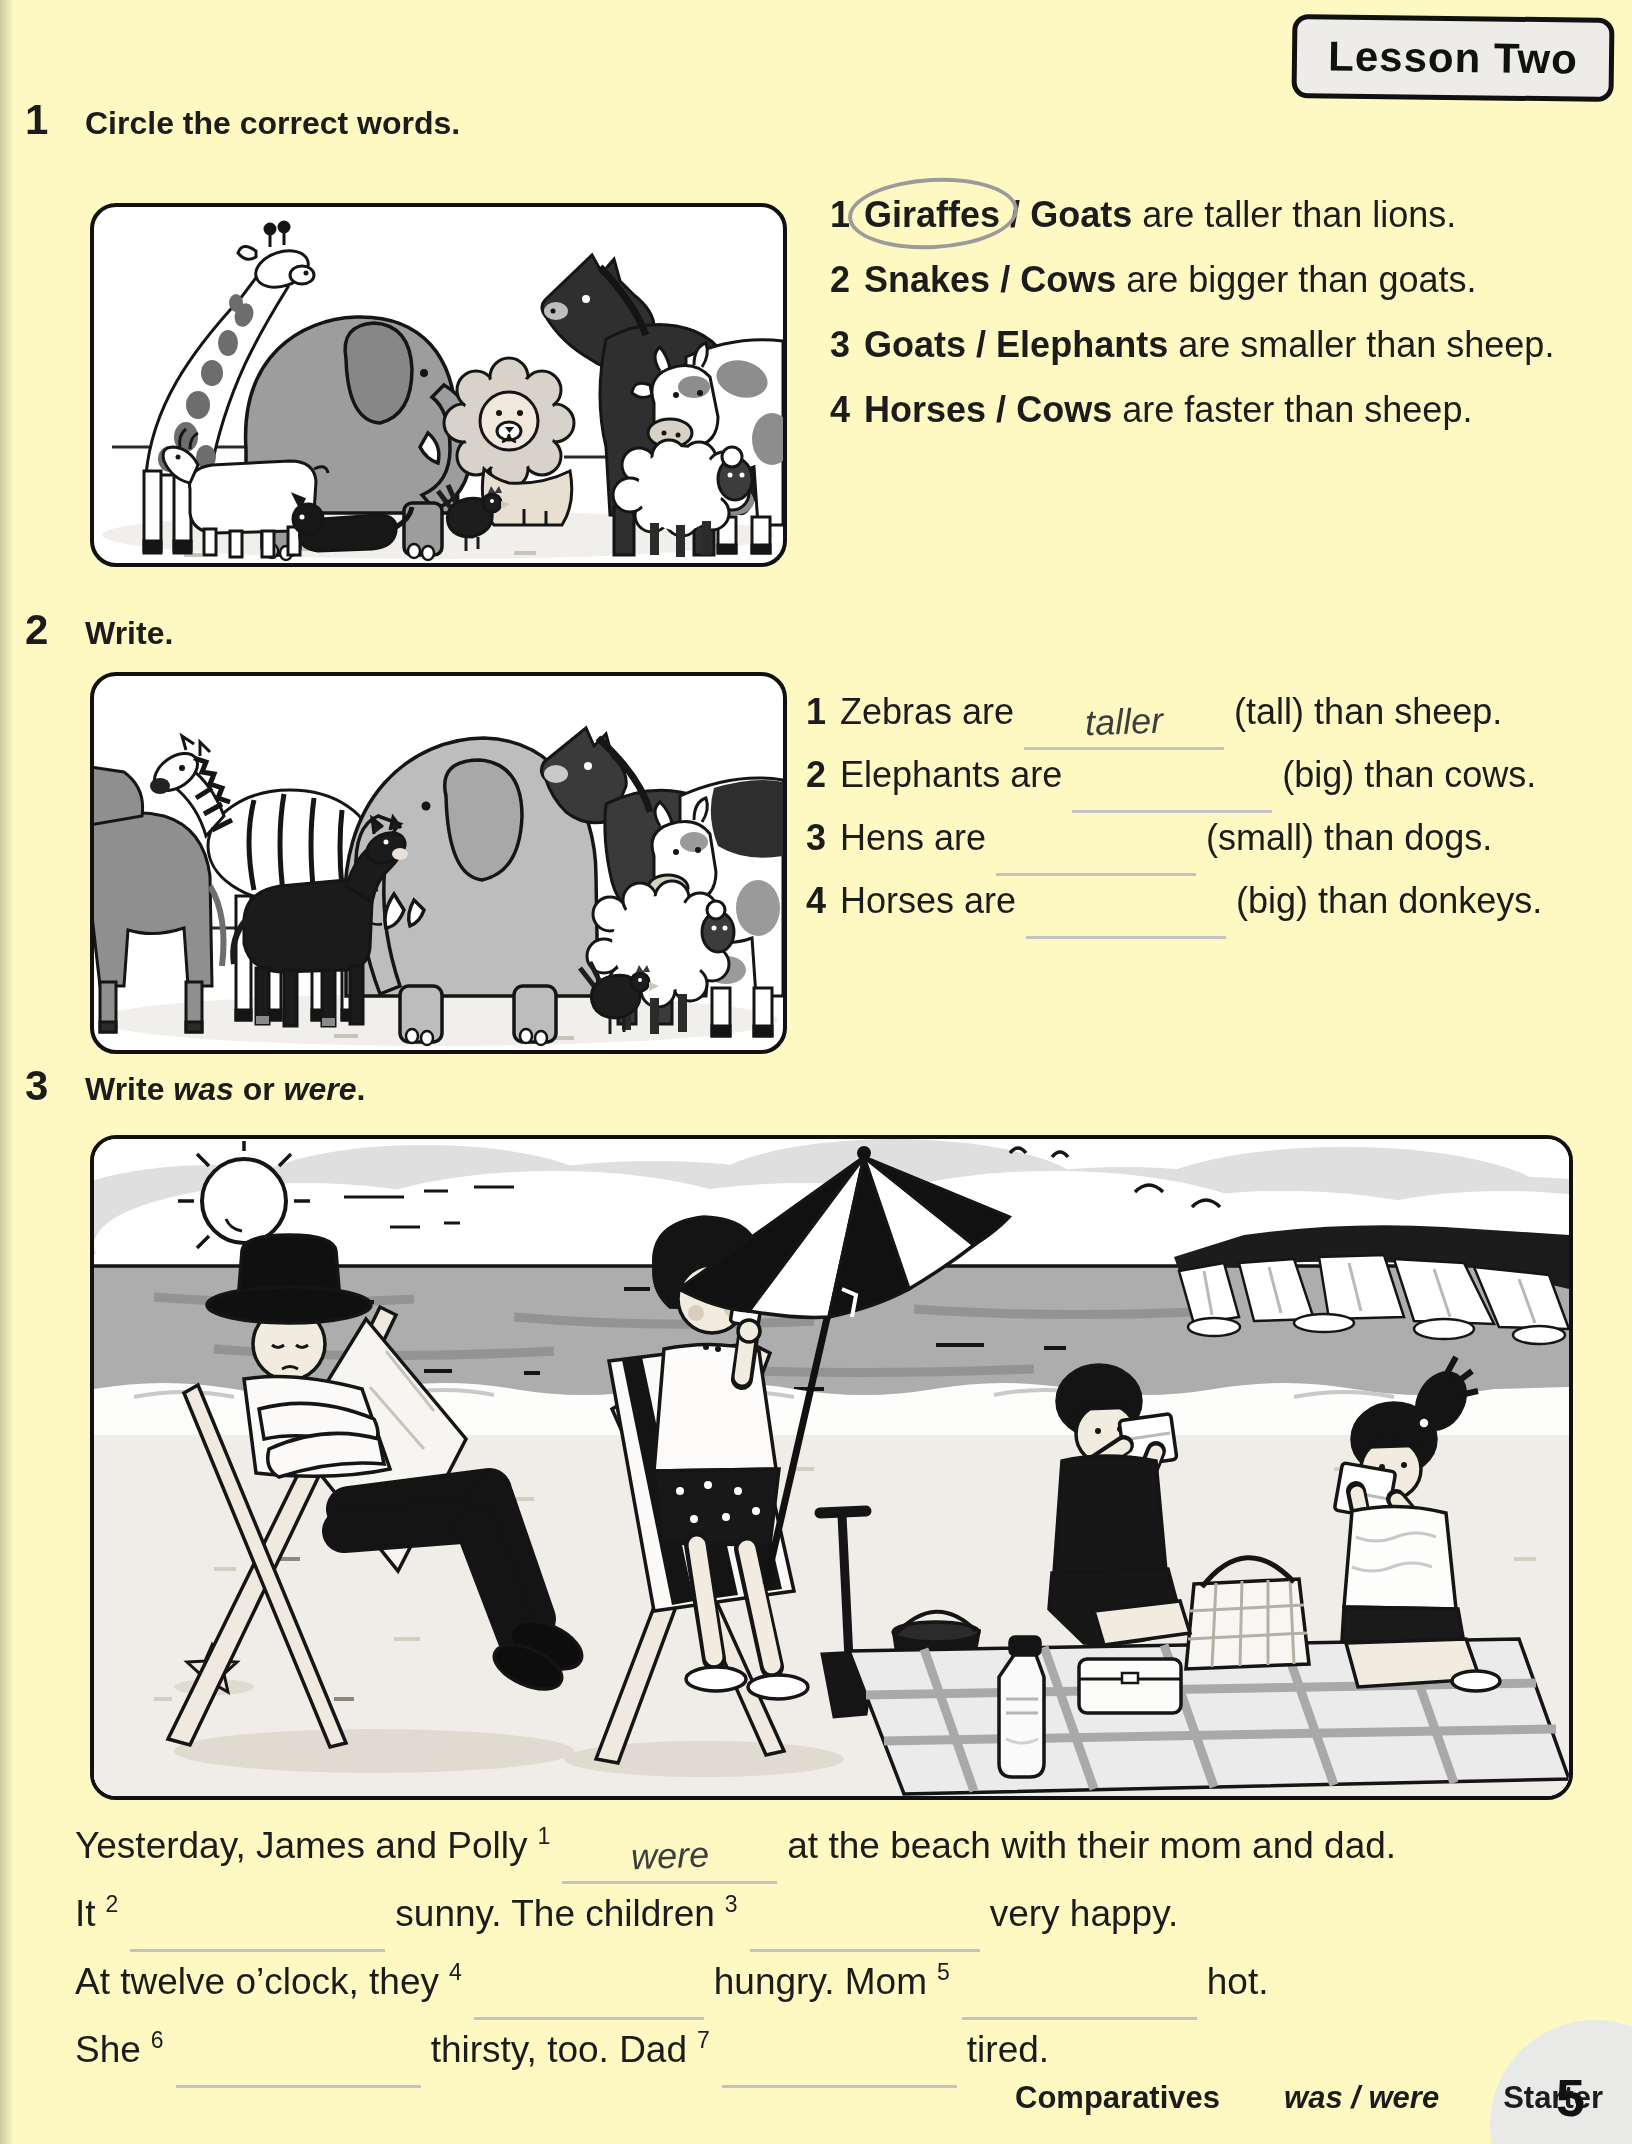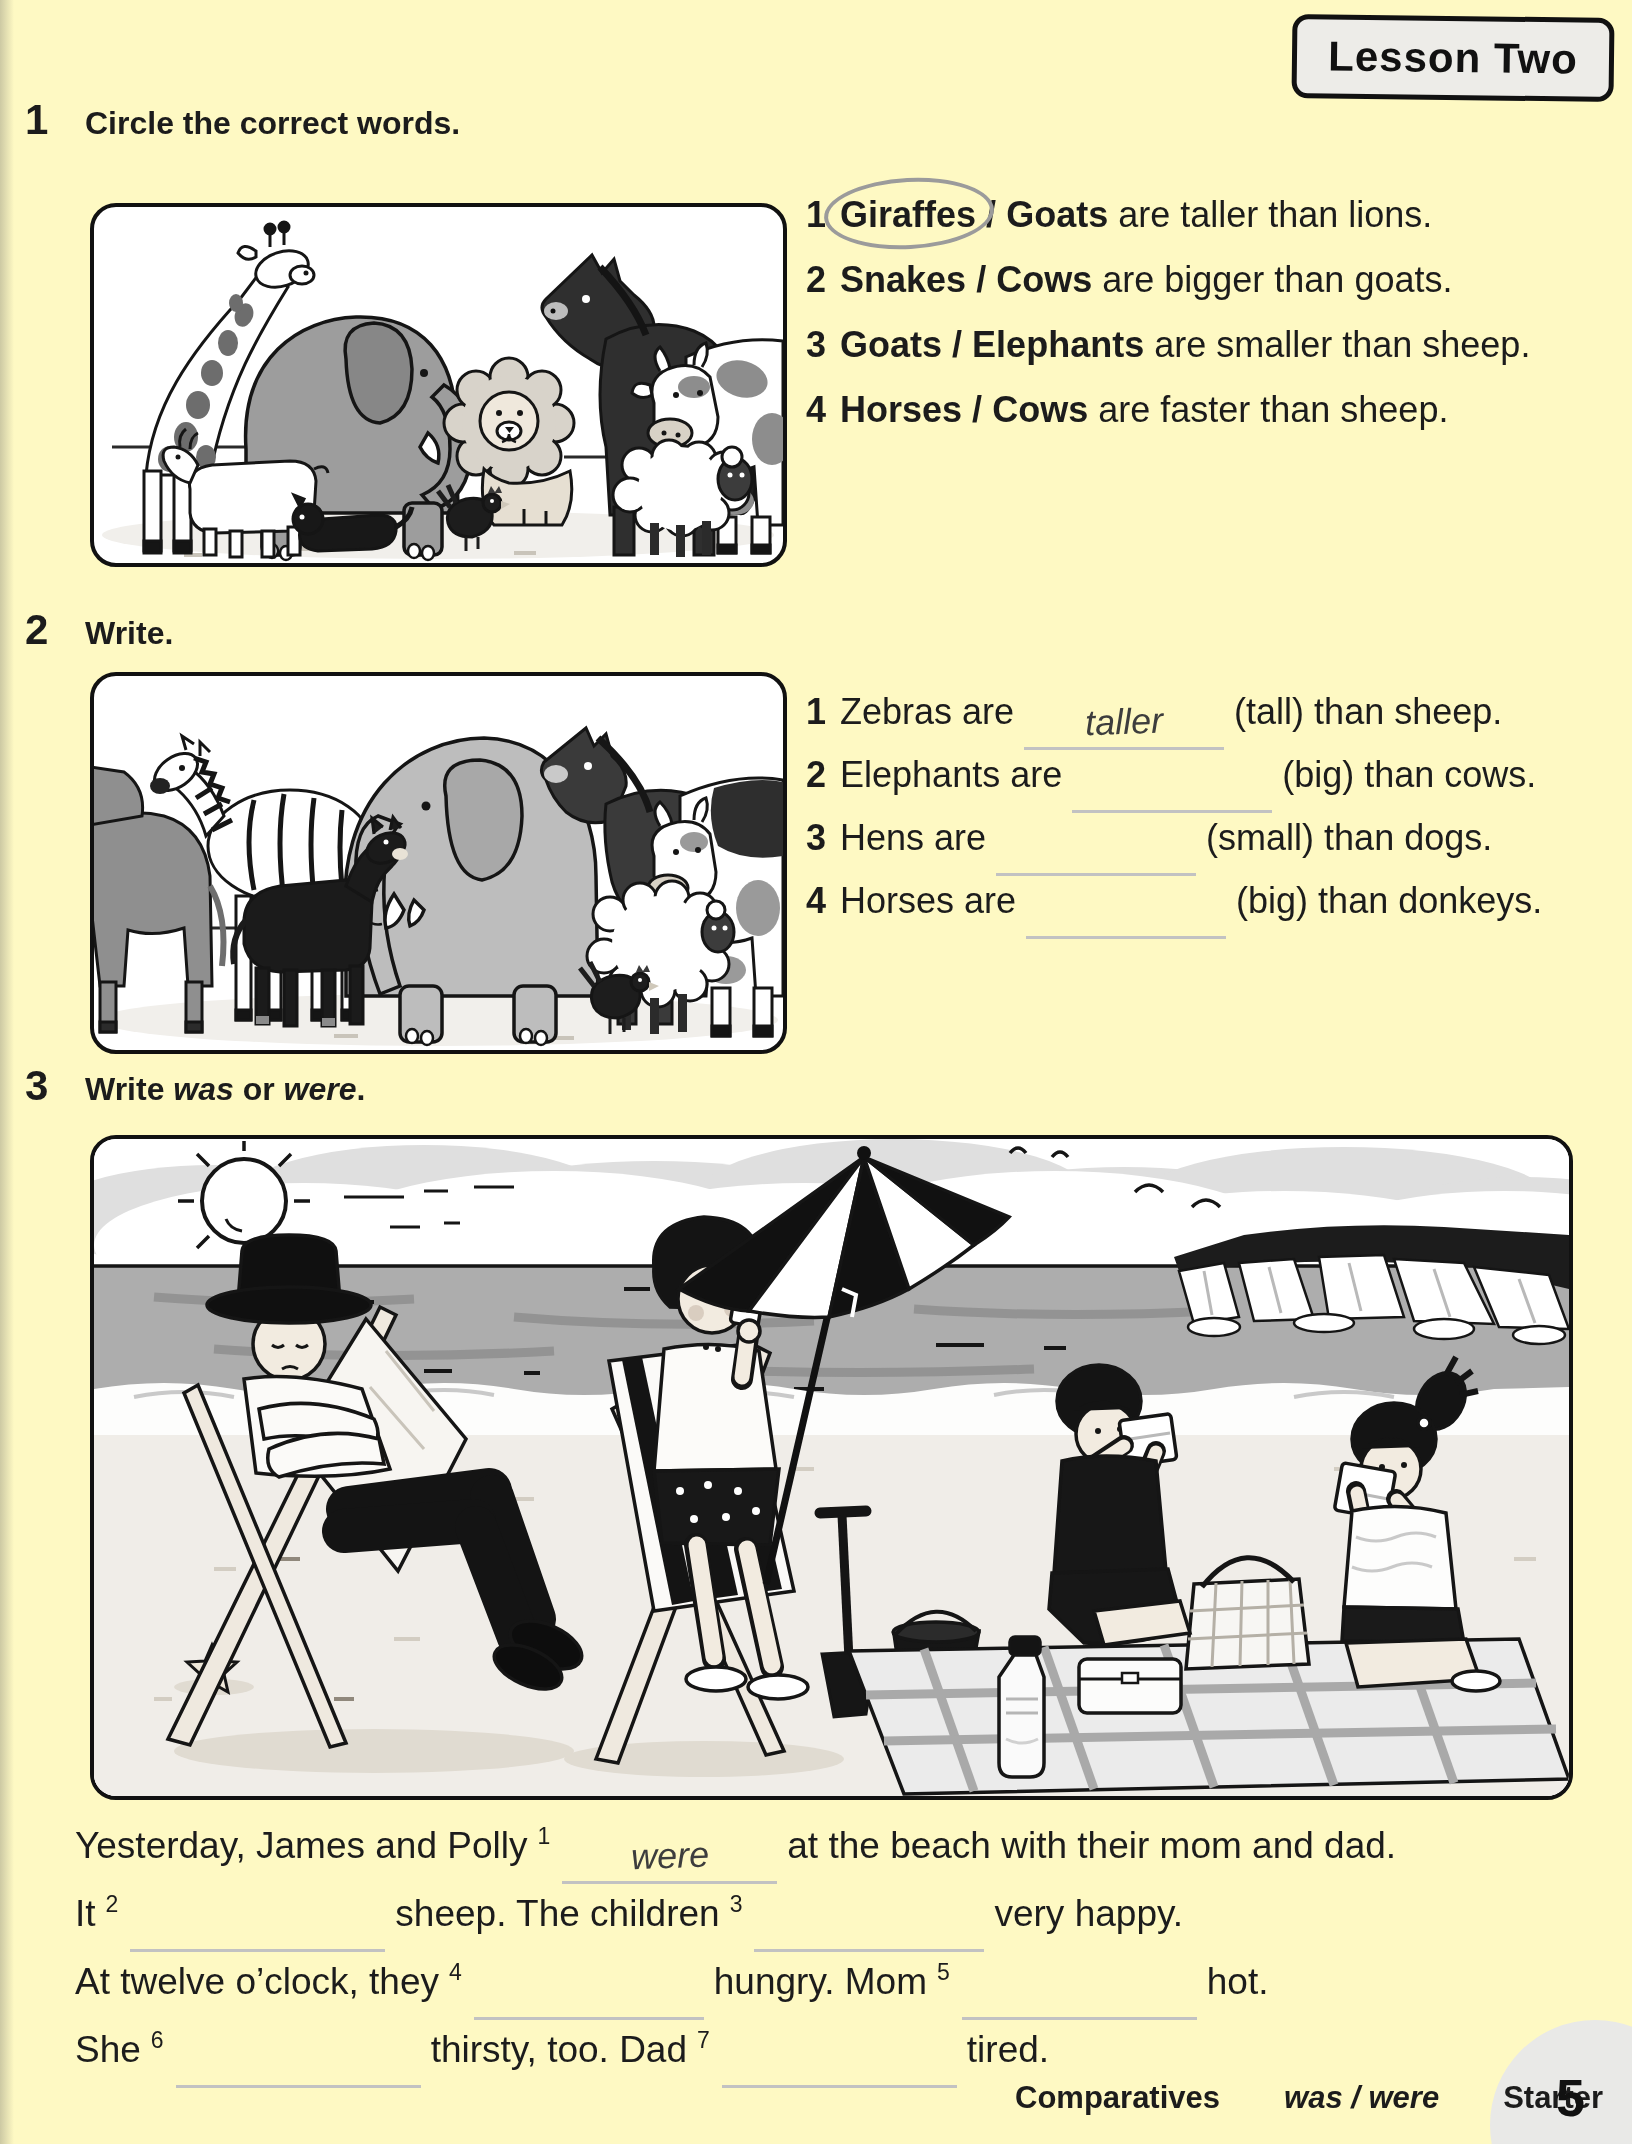--- a/index.html
+++ b/index.html
@@ -204,21 +204,21 @@
         <path d="M356 300 L344 284 M362 296 L354 278" stroke="#1d1d1d" stroke-width="5" fill="none"></path>
         <circle cx="398" cy="296" r="9" fill="#1d1d1d"></circle>
         <path d="M394 286 l3 -7 4 6 4 -6 3 7 Z" fill="#3a3a3a" stroke="none"></path>
         <path d="M407 294 l9 3 -9 5 Z" fill="#cfc8ba" stroke="none"></path>
         <circle cx="398" cy="294" r="2" fill="#fff" stroke="none"></circle>
         <path d="M372 330 V344 M384 330 V342" stroke="#1d1d1d" stroke-width="3" fill="none"></path>
       </g>
     </svg>
   </div>
 
-  <div class="items" style="top:182px;">
+  <div class="items" style="top:182px;margin-left:24px;">
     <div class="q-line">
       <span class="inum">1</span><span class="circled"><b>Giraffes</b><span class="oval"></span></span>
       <span class="sep">/</span>
       <b>Goats</b>
       <span>are taller than lions.</span>
     </div>
     <div class="q-line">
       <span class="inum">2</span><b>Snakes</b>
       <span class="sep">/</span>
       <b>Cows</b>
@@ -634,21 +634,21 @@
         <ellipse cx="1382" cy="542" rx="24" ry="10" fill="#fff"></ellipse>
       </g>
     </svg>
   </div>
 
   <div class="story">
     <div class="story-line">
       <span>Yesterday, James and Polly</span><span class="sup">1</span><span class="blank" style="min-width:215px;"><span class="hand">were</span></span><span>at the beach with their mom and dad.</span>
     </div>
     <div class="story-line">
-      <span>It</span><span class="sup">2</span><span class="blank" style="min-width:255px;"><span class="hand"></span></span><span>sheep. The children</span><span class="sup">3</span><span class="blank" style="min-width:230px;"><span class="hand"></span></span><span>very happy.</span>
+      <span>It</span><span class="sup">2</span><span class="blank" style="min-width:255px;"><span class="hand"></span></span><span>sunny. The children</span><span class="sup">3</span><span class="blank" style="min-width:230px;"><span class="hand"></span></span><span>very happy.</span>
     </div>
     <div class="story-line">
       <span>At twelve o’clock, they</span><span class="sup">4</span><span class="blank" style="min-width:230px;"><span class="hand"></span></span><span>hungry. Mom</span><span class="sup">5</span><span class="blank" style="min-width:235px;"><span class="hand"></span></span><span>hot.</span>
     </div>
     <div class="story-line">
       <span>She</span><span class="sup">6</span><span class="blank" style="min-width:245px;"><span class="hand"></span></span><span>thirsty, too. Dad</span><span class="sup">7</span><span class="blank" style="min-width:235px;"><span class="hand"></span></span><span>tired.</span>
     </div>
   </div>
 
   <div class="page-circle"></div>

